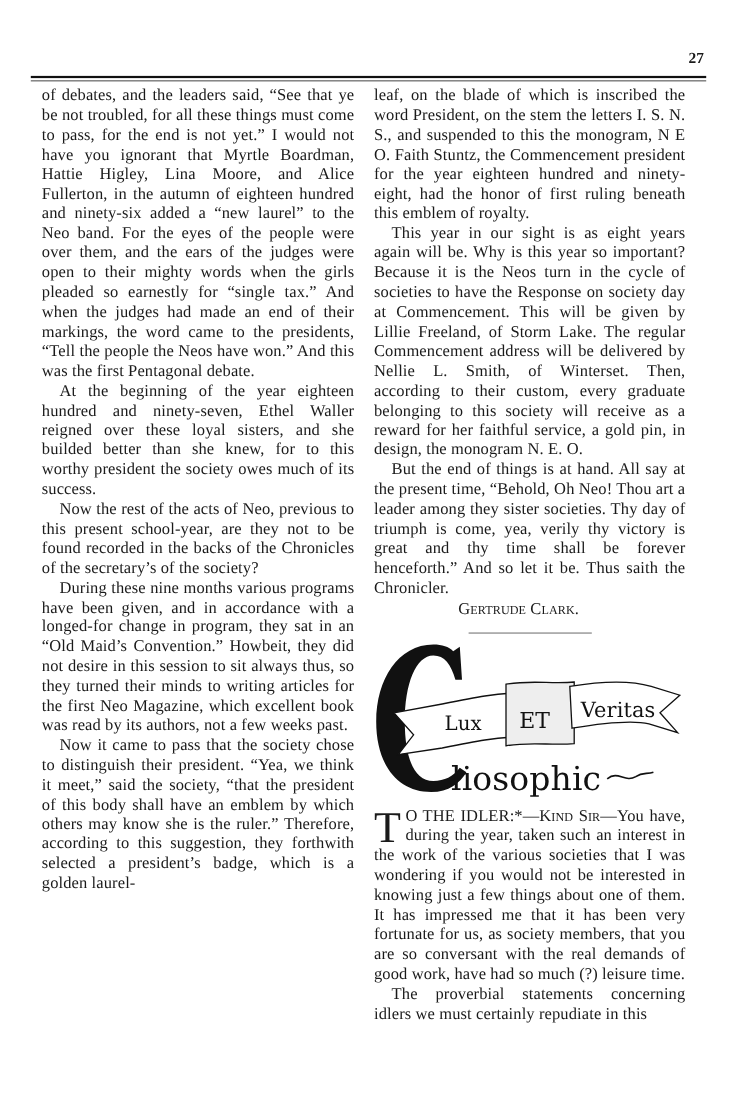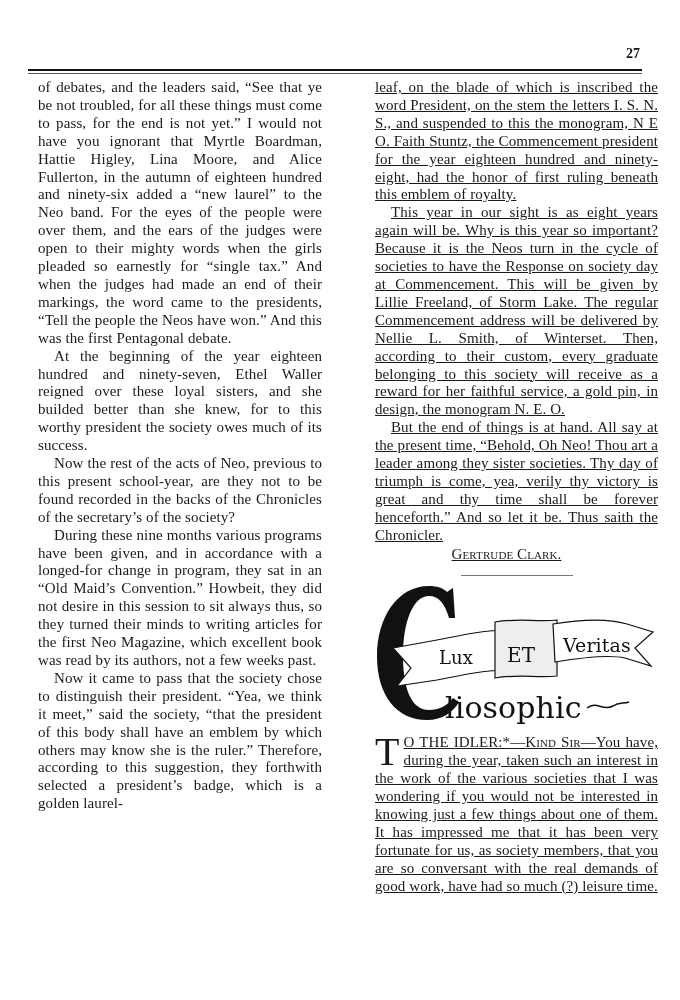--- a/index.html
+++ b/index.html
@@ -19,21 +19,21 @@
     position: absolute; right: 0; top: 0; font-family: "Liberation Serif", serif;
     font-weight: bold; font-size: 14px;
   }
   .rule-thick { position: absolute; left: 28px; top: 69px; width: 614px; height: 2px; background: #111; }
   .rule-thin { position: absolute; left: 28px; top: 73px; width: 614px; height: 1px; background: #555; }
   .col {
     position: absolute; top: 79px; font-family: "Liberation Serif", "DejaVu Serif", serif;
     font-size: 15px; line-height: 17.9px; text-align: justify; letter-spacing: 0.1px;
   }
   .col-left { left: 38px; width: 284px; }
-  .col-right { left: 375px; width: 283px; text-decoration: underline; }
+  .col-right { left: 340px; width: 283px; }
   .col p { margin: 0; text-indent: 0; }
   .col p.ind { text-indent: 16px; }
   .sig { text-align: center; font-variant: small-caps; padding-right: 20px; margin-top: 1px !important; }
   .divider { width: 112px; height: 1px; background: #777; margin: 12px auto 0 auto; }
   .emblem { position: relative; height: 148px; margin: 2px 0 8px 0; }
   .emblem svg { position: absolute; left: -8px; top: 0; }
   .dropcap-para { position: relative; padding-left: 0; }
   .dropcap {
     float: left; font-size: 40px; line-height: 32px; margin: 2px 4px 0 0; font-family: "Liberation Serif", serif;
   }
@@ -75,13 +75,14 @@
       <text x="140" y="84" font-family="DejaVu Serif, serif" font-size="20" fill="#111">ET</text>
       <text x="196" y="74" font-family="DejaVu Serif, serif" font-size="19" fill="#111">Veritas</text>
       <text x="78" y="140" font-family="DejaVu Serif, serif" font-size="30" fill="#111">liosophic</text>
       <path d="M220 130 C230 122 236 134 246 128 C252 124 256 126 262 124" stroke="#111" fill="none" stroke-width="1.5"></path>
     </svg>
   </div>
 
   <p class="dropcap-para">
     <span class="dropcap">T</span><span>O THE IDLER:*—</span><span class="sc">Kind Sir</span><span>—You have, during the year, taken such an interest in the work of the various societies that I was wondering if you would not be interested in knowing just a few things about one of them. It has impressed me that it has been very fortunate for us, as society members, that you are so conversant with the real demands of good work, have had so much (?) leisure time.</span>
   </p>
+  <p class="ind">The proverbial statements concerning idlers we must certainly repudiate in this</p>
 </div>
 
 </body></html>

